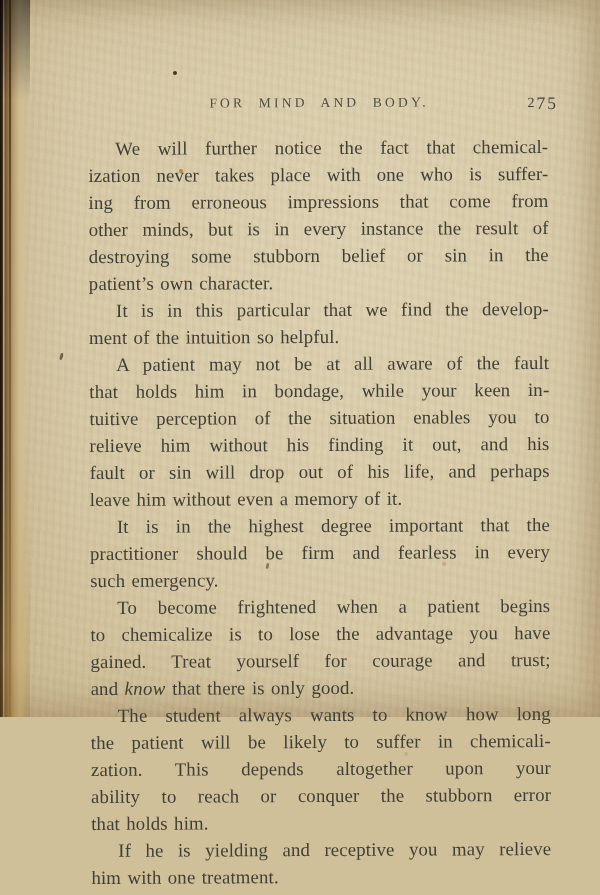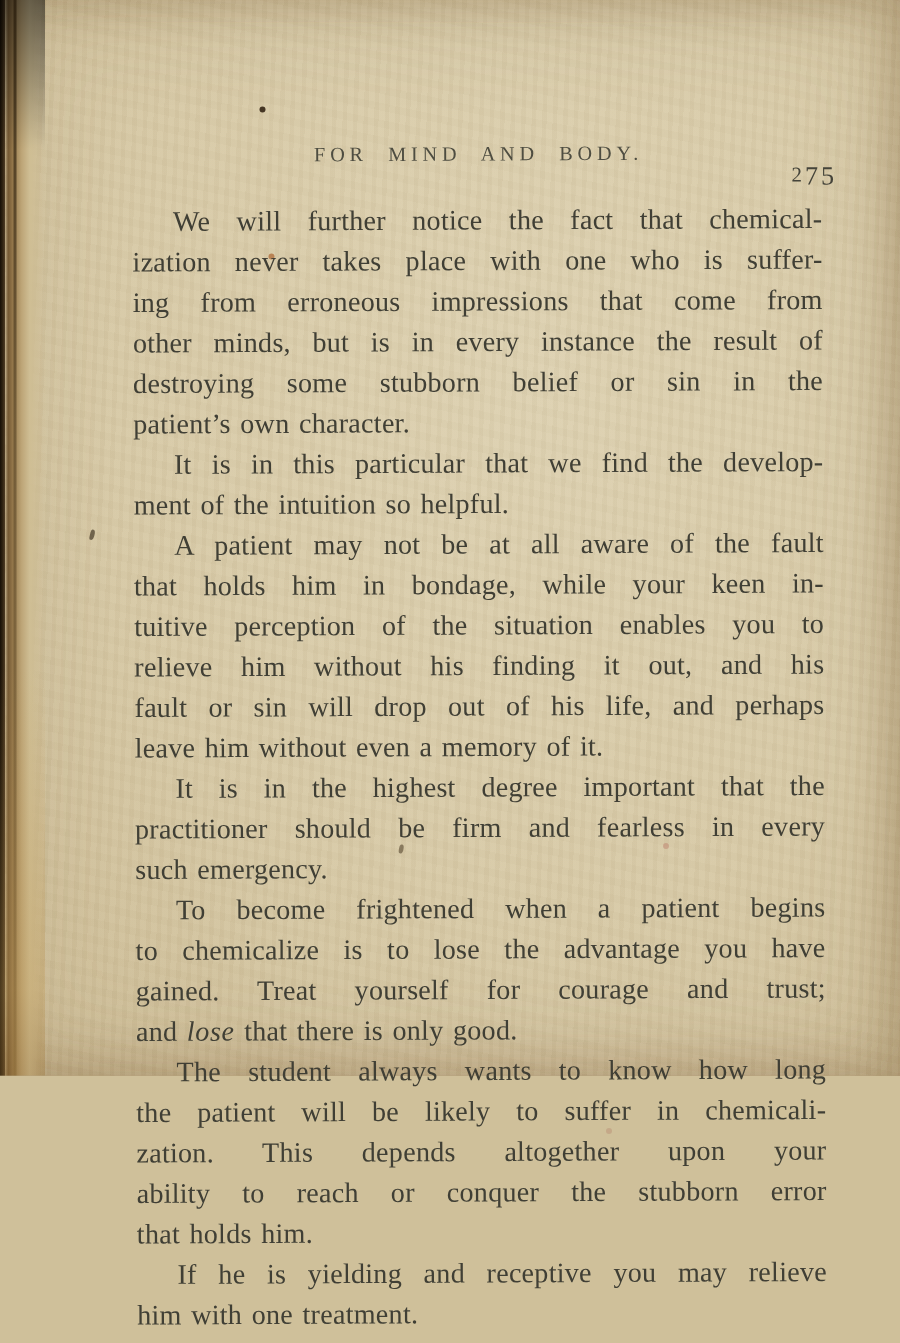--- a/index.html
+++ b/index.html
@@ -68,21 +68,21 @@
     top: 4px;
     text-align: center;
     font-size: 13.5px;
     letter-spacing: 3.2px;
     word-spacing: 7px;
     color: #4e4d41;
   }
   .page-number {
     position: absolute;
     right: -8px;
-    top: 17px;
+    top: 3px;
     font-size: 17.5px;
     letter-spacing: 2px;
     color: #45443a;
   }
   .page-number .pn-sup {
     font-size: 14px;
     position: relative;
     top: -2px;
   }
   .text-block {
@@ -152,21 +152,21 @@
         <div class="line">tuitive perception of the situation enables you to</div>
         <div class="line">relieve him without his finding it out, and his</div>
         <div class="line">fault or sin will drop out of his life, and perhaps</div>
         <div class="line last">leave him without even a memory of it.</div>
         <div class="line first">It is in the highest degree important that the</div>
         <div class="line">practitioner should be firm and fearless in every</div>
         <div class="line last">such emergency.</div>
         <div class="line first">To become frightened when a patient begins</div>
         <div class="line">to chemicalize is to lose the advantage you have</div>
         <div class="line">gained.  Treat yourself for courage and trust;</div>
-        <div class="line last">and <i>lose</i> that there is only good.</div>
+        <div class="line last">and <i>know</i> that there is only good.</div>
         <div class="line first">The student always wants to know how long</div>
         <div class="line">the patient will be likely to suffer in chemicali-</div>
         <div class="line">zation.  This depends altogether upon your</div>
         <div class="line">ability to reach or conquer the stubborn error</div>
         <div class="line last">that holds him.</div>
         <div class="line first">If he is yielding and receptive you may relieve</div>
         <div class="line last">him with one treatment.</div>
       </div>
   </div>
 </div>

